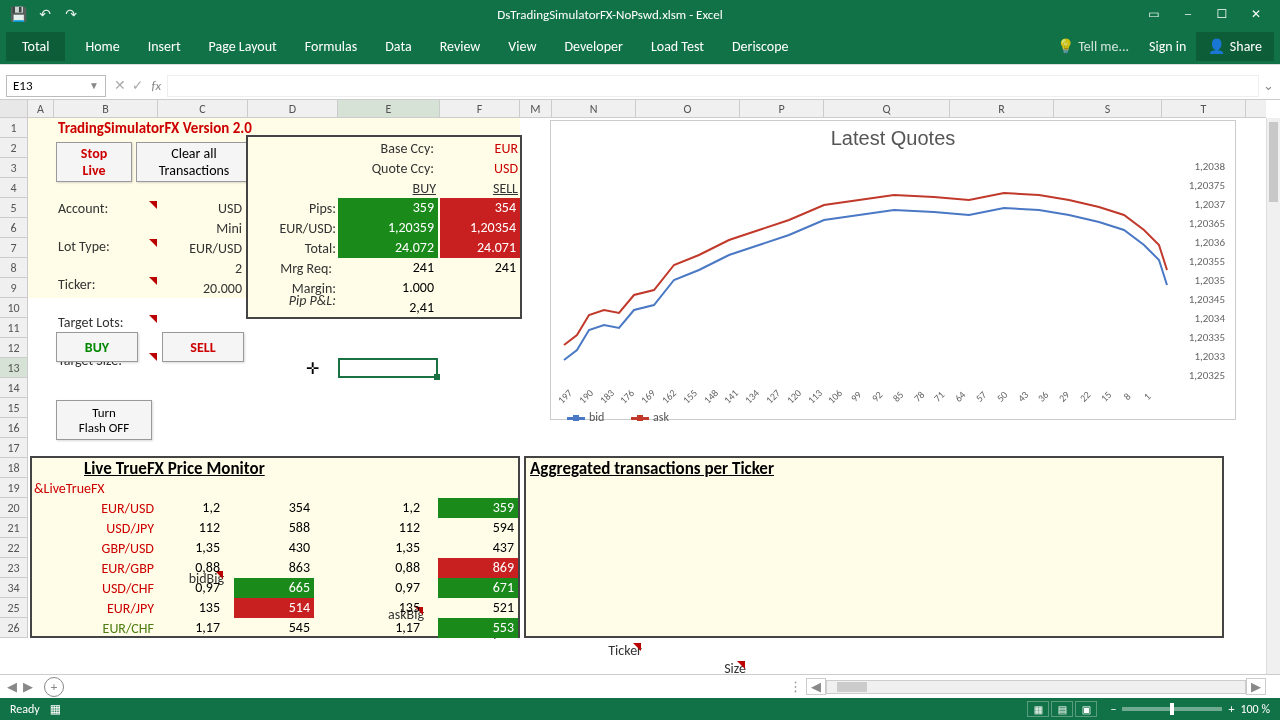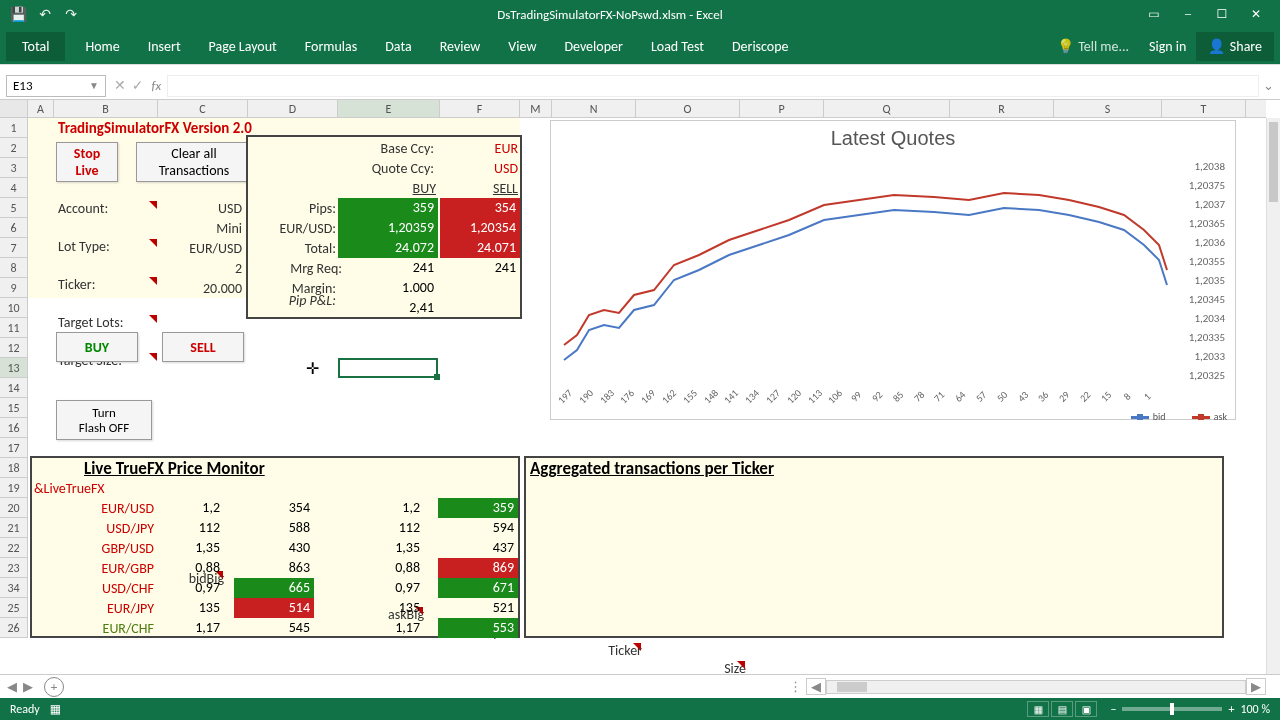--- a/index.html
+++ b/index.html
@@ -62,21 +62,21 @@
 .green-bg { background:#1a8a1a; color:#fff; }
 .red-bg { background:#c82020; color:#fff; }
 
 .chart { position:absolute; left:522px; top:2px; width:686px; height:300px; border:1px solid #ccc; background:#fff; }
 .chart h2 { text-align:center; font-size:20px; font-weight:normal; padding:6px 0; color:#555; font-family:'Segoe UI',Arial; }
 .chart .plot { position:relative; margin:4px 8px 0 8px; height:230px; }
 .chart .yaxis { position:absolute; right:0; top:0; bottom:0; width:60px; }
 .chart .yaxis div { position:absolute; right:2px; font-size:11px; color:#666; transform:translateY(-50%); }
 .chart .xaxis { position:absolute; left:0; right:60px; bottom:-18px; height:18px; }
 .chart .xaxis span { position:absolute; font-size:10px; color:#666; transform:translateX(-50%) rotate(-45deg); transform-origin:center; }
-.chart .legend { text-align:right; font-size:10px; color:#555; padding-top:20px; }
+.chart .legend { text-align:left; font-size:12px; color:#555; padding-top:20px; }
 .chart .legend span { margin:0 8px; }
 .chart .legend .sw { display:inline-block; width:18px; height:3px; vertical-align:middle; margin-right:4px; position:relative; }
 .chart .legend .sw::before { content:''; position:absolute; left:6px; top:-2px; width:6px; height:6px; background:inherit; }
 
 .section-title { position:absolute; font-size:17px; font-weight:bold; text-decoration:underline; }
 
 .tabbar { height:24px; display:flex; align-items:center; background:#fff; border-top:1px solid #ccc; padding:0 4px; font-size:13px; }
 .tabbar .navtri { width:16px; text-align:center; color:#888; }
 .tabbar .tab { padding:3px 14px; border:1px solid #ccc; border-bottom:none; margin-right:2px; color:#127247; background:#f5f5f5; cursor:pointer; }
 .tabbar .tab.active { background:#fff; font-weight:bold; border-bottom:2px solid #127247; }
@@ -191,21 +191,21 @@
       <div class="rh">34</div>
       <div class="rh">25</div>
       <div class="rh">26</div>
     </div>
   <div class="vscroll">
       <div class="thumb"></div>
     </div>
   <div class="cells" id="cells">
       <div class="label" style="color: rgb(204, 0, 0); font-weight: bold; font-size: 15px; left: 30px; top: 1px;">TradingSimulatorFX Version 2.0</div>
       <div style="position: absolute; background: rgb(255, 253, 232); left: 0px; top: 0px; width: 492px; height: 20px; z-index: -1;"></div>
-      <div class="btn red" style="left: 28px; top: 24px; width: 62px; height: 40px;">Stop<br>Live</div>
+      <div class="btn red" style="left: 28px; top: 24px; width: 76px; height: 40px;">Stop<br>Live</div>
       <div class="btn" style="left: 108px; top: 24px; width: 116px; height: 40px;">Clear all<br>Transactions</div>
       <div style="position: absolute; background: rgb(255, 253, 232); left: 0px; top: 20px; width: 220px; height: 160px; z-index: -1;"></div>
       <div class="label tri" style="left: 30px; top: 82px; width: 100px; height: 18px;">Account:</div>
       <div class="label right" style="left: 130px; top: 82px; width: 88px; height: 18px; padding-right: 4px;">USD</div>
       <div class="label tri" style="left: 30px; top: 102px; width: 100px; height: 18px;">Lot Type:</div>
       <div class="label right" style="left: 130px; top: 102px; width: 88px; height: 18px; padding-right: 4px;">Mini</div>
       <div class="label tri" style="left: 30px; top: 122px; width: 100px; height: 18px;">Ticker:</div>
       <div class="label right" style="left: 130px; top: 122px; width: 88px; height: 18px; padding-right: 4px;">EUR/USD</div>
       <div class="label tri" style="left: 30px; top: 142px; width: 100px; height: 18px;">Target Lots:</div>
       <div class="label right" style="left: 130px; top: 142px; width: 88px; height: 18px; padding-right: 4px;">2</div>
@@ -220,21 +220,21 @@
       <div class="label right" style="left: 412px; top: 62px; width: 78px; height: 18px; text-decoration: underline;">SELL</div>
       <div class="label right" style="left: 220px; top: 82px; width: 88px; height: 18px;">Pips:</div>
       <div class="cellv green-bg" style="left: 310px; top: 80px; width: 100px; height: 20px; line-height: 20px;">359</div>
       <div class="cellv red-bg" style="left: 412px; top: 80px; width: 80px; height: 20px; line-height: 20px;">354</div>
       <div class="label right" style="left: 220px; top: 102px; width: 88px; height: 18px;">EUR/USD:</div>
       <div class="cellv green-bg" style="left: 310px; top: 100px; width: 100px; height: 20px; line-height: 20px;">1,20359</div>
       <div class="cellv red-bg" style="left: 412px; top: 100px; width: 80px; height: 20px; line-height: 20px;">1,20354</div>
       <div class="label right" style="left: 220px; top: 122px; width: 88px; height: 18px;">Total:</div>
       <div class="cellv green-bg" style="left: 310px; top: 120px; width: 100px; height: 20px; line-height: 20px;">24.072</div>
       <div class="cellv red-bg" style="left: 412px; top: 120px; width: 80px; height: 20px; line-height: 20px;">24.071</div>
-      <div class="label right" style="left: 226px; top: 142px; width: 88px; height: 18px; padding-left: 24px;">Mrg Req:</div>
+      <div class="label right" style="left: 216px; top: 142px; width: 88px; height: 18px; padding-left: 24px;">Mrg Req:</div>
       <div class="cellv " style="left: 310px; top: 140px; width: 100px; height: 20px; line-height: 20px;">241</div>
       <div class="cellv " style="left: 412px; top: 140px; width: 80px; height: 20px; line-height: 20px;">241</div>
       <div class="label right" style="left: 220px; top: 162px; width: 88px; height: 18px;">Margin:</div>
       <div class="cellv " style="left: 310px; top: 160px; width: 100px; height: 20px; line-height: 20px;">1.000</div>
       <div class="label right" style="left: 220px; top: 174px; width: 88px; height: 18px; font-style: italic;">Pip P&amp;L:</div>
       <div class="cellv " style="left: 310px; top: 180px; width: 100px; height: 20px; line-height: 20px;">2,41</div>
       <div class="btn green" style="left: 28px; top: 214px; width: 82px; height: 30px;">BUY</div>
       <div class="btn red" style="left: 134px; top: 214px; width: 82px; height: 30px;">SELL</div>
       <div class="cell-sel" style="left: 310px; top: 240px; width: 100px; height: 20px;"></div>
       <div style="position: absolute; font-size: 16px; color: rgb(0, 0, 0); left: 278px; top: 241px;">✛</div>

